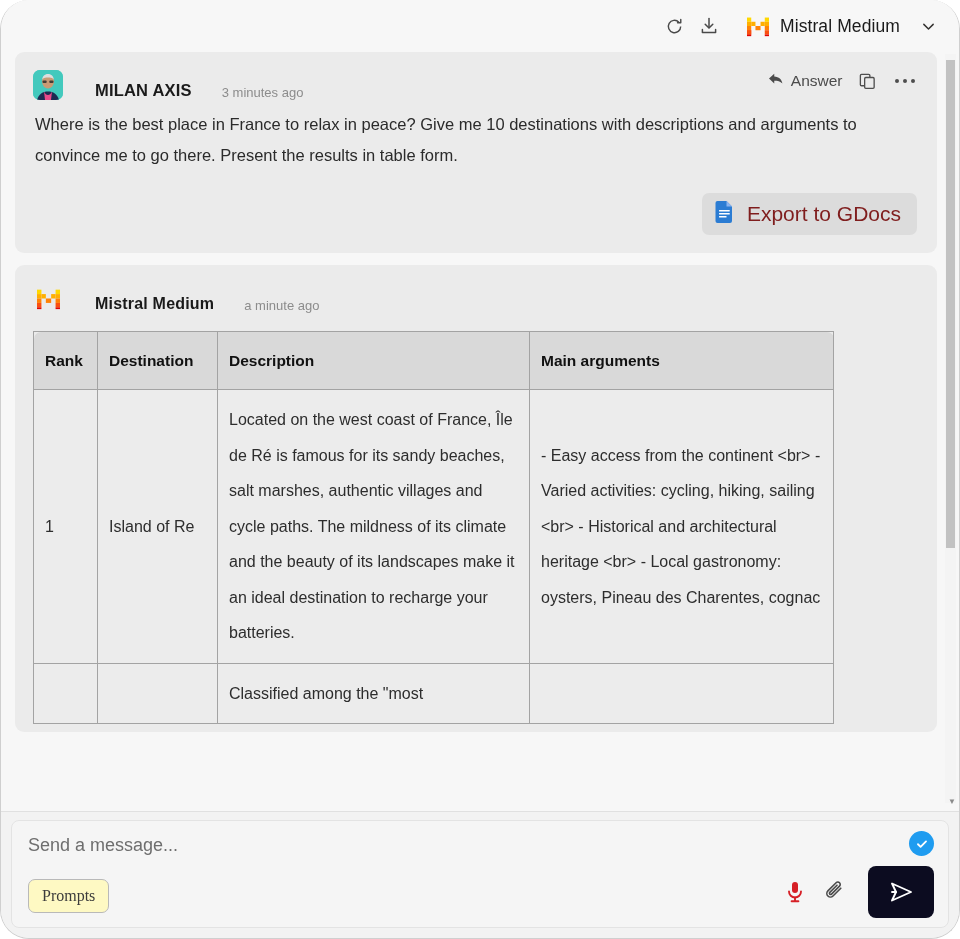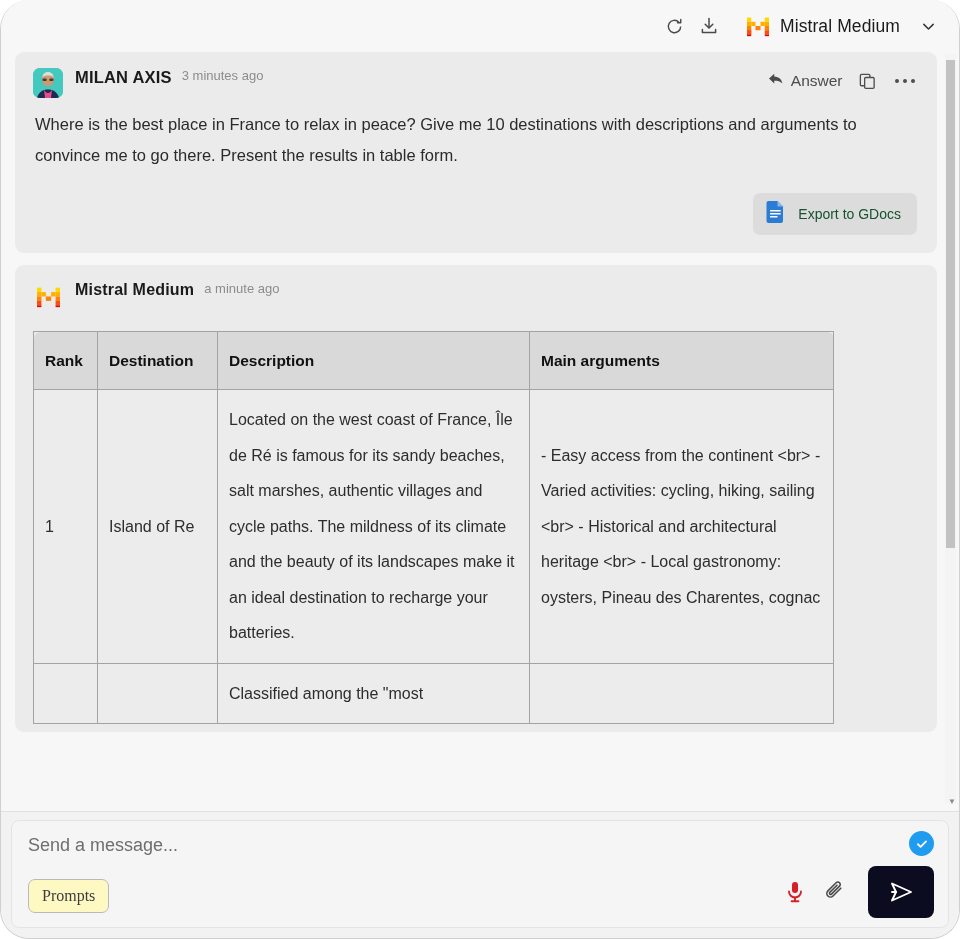--- a/index.html
+++ b/index.html
@@ -91,23 +91,24 @@
   
   .card {
     background: #ebebeb;
     border-radius: 9px;
     padding: 16px 20px 18px 18px;
     margin-bottom: 12px;
   }
   .card.assistant { padding-bottom: 8px; }
   .msg-head {
     display: flex;
-    align-items: flex-start;
+    align-items: flex-end;
     position: relative;
     min-height: 32px;
+    gap: 20px;
   }
   .avatar {
     width: 30px; height: 30px;
     border-radius: 7px;
     flex: 0 0 auto;
     margin-right: 12px;
     overflow: hidden;
     background: #3fc8bb;
     position: relative;
   }
@@ -172,22 +173,22 @@
     margin-top: 22px;
   }
   .export-btn {
     display: flex; align-items: center; gap: 13px;
     background: #dcdcdc;
     border-radius: 7px;
     padding: 8px 16px 8px 13px;
     cursor: pointer;
   }
   .export-btn .label {
-    font-size: 14px;
-    color: #14532d;
+    font-size: 21px;
+    color: #7f1d1d;
   }
 
   
   .tbl-wrap { margin-top: 18px; }
   table.res {
     border-collapse: collapse;
     width: 800px;
     table-layout: fixed;
     background: #ececec;
     border-radius: 7px;

